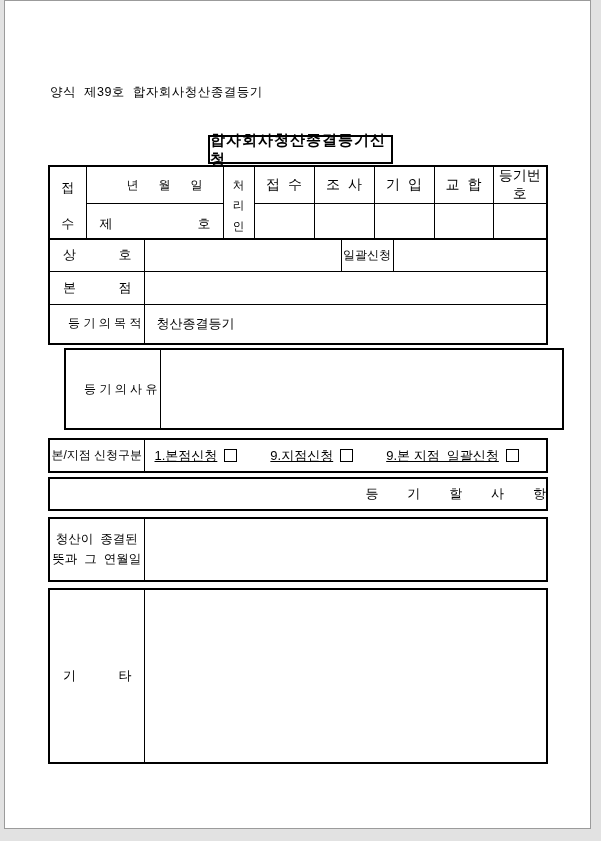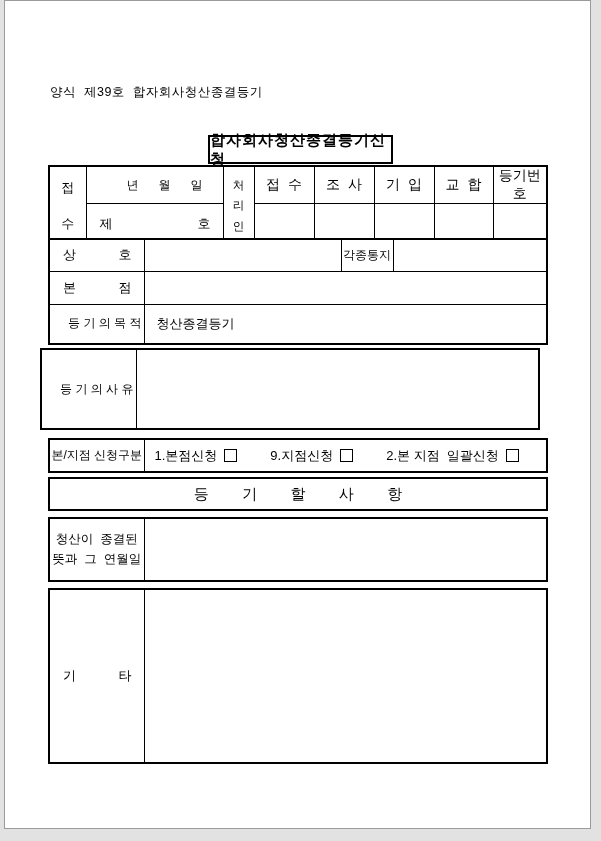--- a/index.html
+++ b/index.html
@@ -36,28 +36,28 @@
   .datecell { text-align:right; padding-right:20px; font-size:12px; }
   .rowA { height:32px; }
   .rowB { height:33px; }
   .rowC { height:40px; }
   .regno { font-size:12px; text-align:center; padding:0 1px; }
   .valpad { padding-left:12px; }
   .lblsm { font-size:12px;padding-left:16px; }
   .reason-row { height:80px; }
   .branch-row { height:33px; }
   .branch-cell { padding-left:10px; }
-  .branch-flex { display:flex; align-items:center; column-gap:33px; }
+  .branch-flex { display:flex; align-items:center; column-gap:33px;text-decoration:underline; }
   .optgrp { display:flex; align-items:center; }
   .cbx {
     display:inline-block; width:13px; height:13px;
     border:1.5px solid #000; margin-left:7px; background:#fff; flex:0 0 auto;
   }
   .sect-row { height:32px; }
-  .sect { font-size:15px; text-align:center; }
+  .sect { font-size:13px; text-align:right; }
   .liq-row { height:63px;margin-top:12px; }
   .liq-lbl { font-size:12.5px; text-align:center; line-height:1.55; }
   .etc-row { height:174px; }
 </style>
 </head>
 <body>
 
 <div class="page"></div>
 
 <div class="abs form-label">양식  제39호  합자회사청산종결등기</div>
@@ -124,40 +124,40 @@
   </colgroup>
   <tbody>
   <tr class="rowA">
     <td>
       <div class="between">
         <span>상</span>
         <span>호</span>
       </div>
     </td>
     <td></td>
-    <td class="regno">각종통지</td>
+    <td class="regno">일괄신청</td>
     <td></td>
   </tr>
   <tr class="rowB">
     <td>
       <div class="between">
         <span>본</span>
         <span>점</span>
       </div>
     </td>
     <td colspan="3"></td>
   </tr>
   <tr class="rowC">
     <td class="ctr lblsm pre">등 기 의 목 적</td>
     <td colspan="3" class="valpad">청산종결등기</td>
   </tr>
   </tbody>
 </table>
 
-<table class="abs tbl" style="left:40px; top:348px; width:498px;">
+<table class="abs tbl" style="left:64px; top:348px; width:498px;">
   <colgroup>
       <col style="width:95px">
       <col style="width:403px">
     </colgroup>
   <tbody>
   <tr class="reason-row">
     <td class="ctr lblsm pre">등 기 의 사 유</td>
     <td></td>
   </tr>
   </tbody>
@@ -175,21 +175,21 @@
       <div class="branch-flex">
         <span class="optgrp">
           <span class="pre">1.본점신청</span>
           <span class="cbx"></span>
         </span>
         <span class="optgrp">
           <span class="pre">9.지점신청</span>
           <span class="cbx"></span>
         </span>
         <span class="optgrp">
-          <span class="pre">2.본 지점  일괄신청</span>
+          <span class="pre">9.본 지점  일괄신청</span>
           <span class="cbx"></span>
         </span>
       </div>
     </td>
   </tr>
   </tbody>
 </table>
 
 <table class="abs tbl" style="left:48px; top:477px; width:498px;">
   <colgroup>

